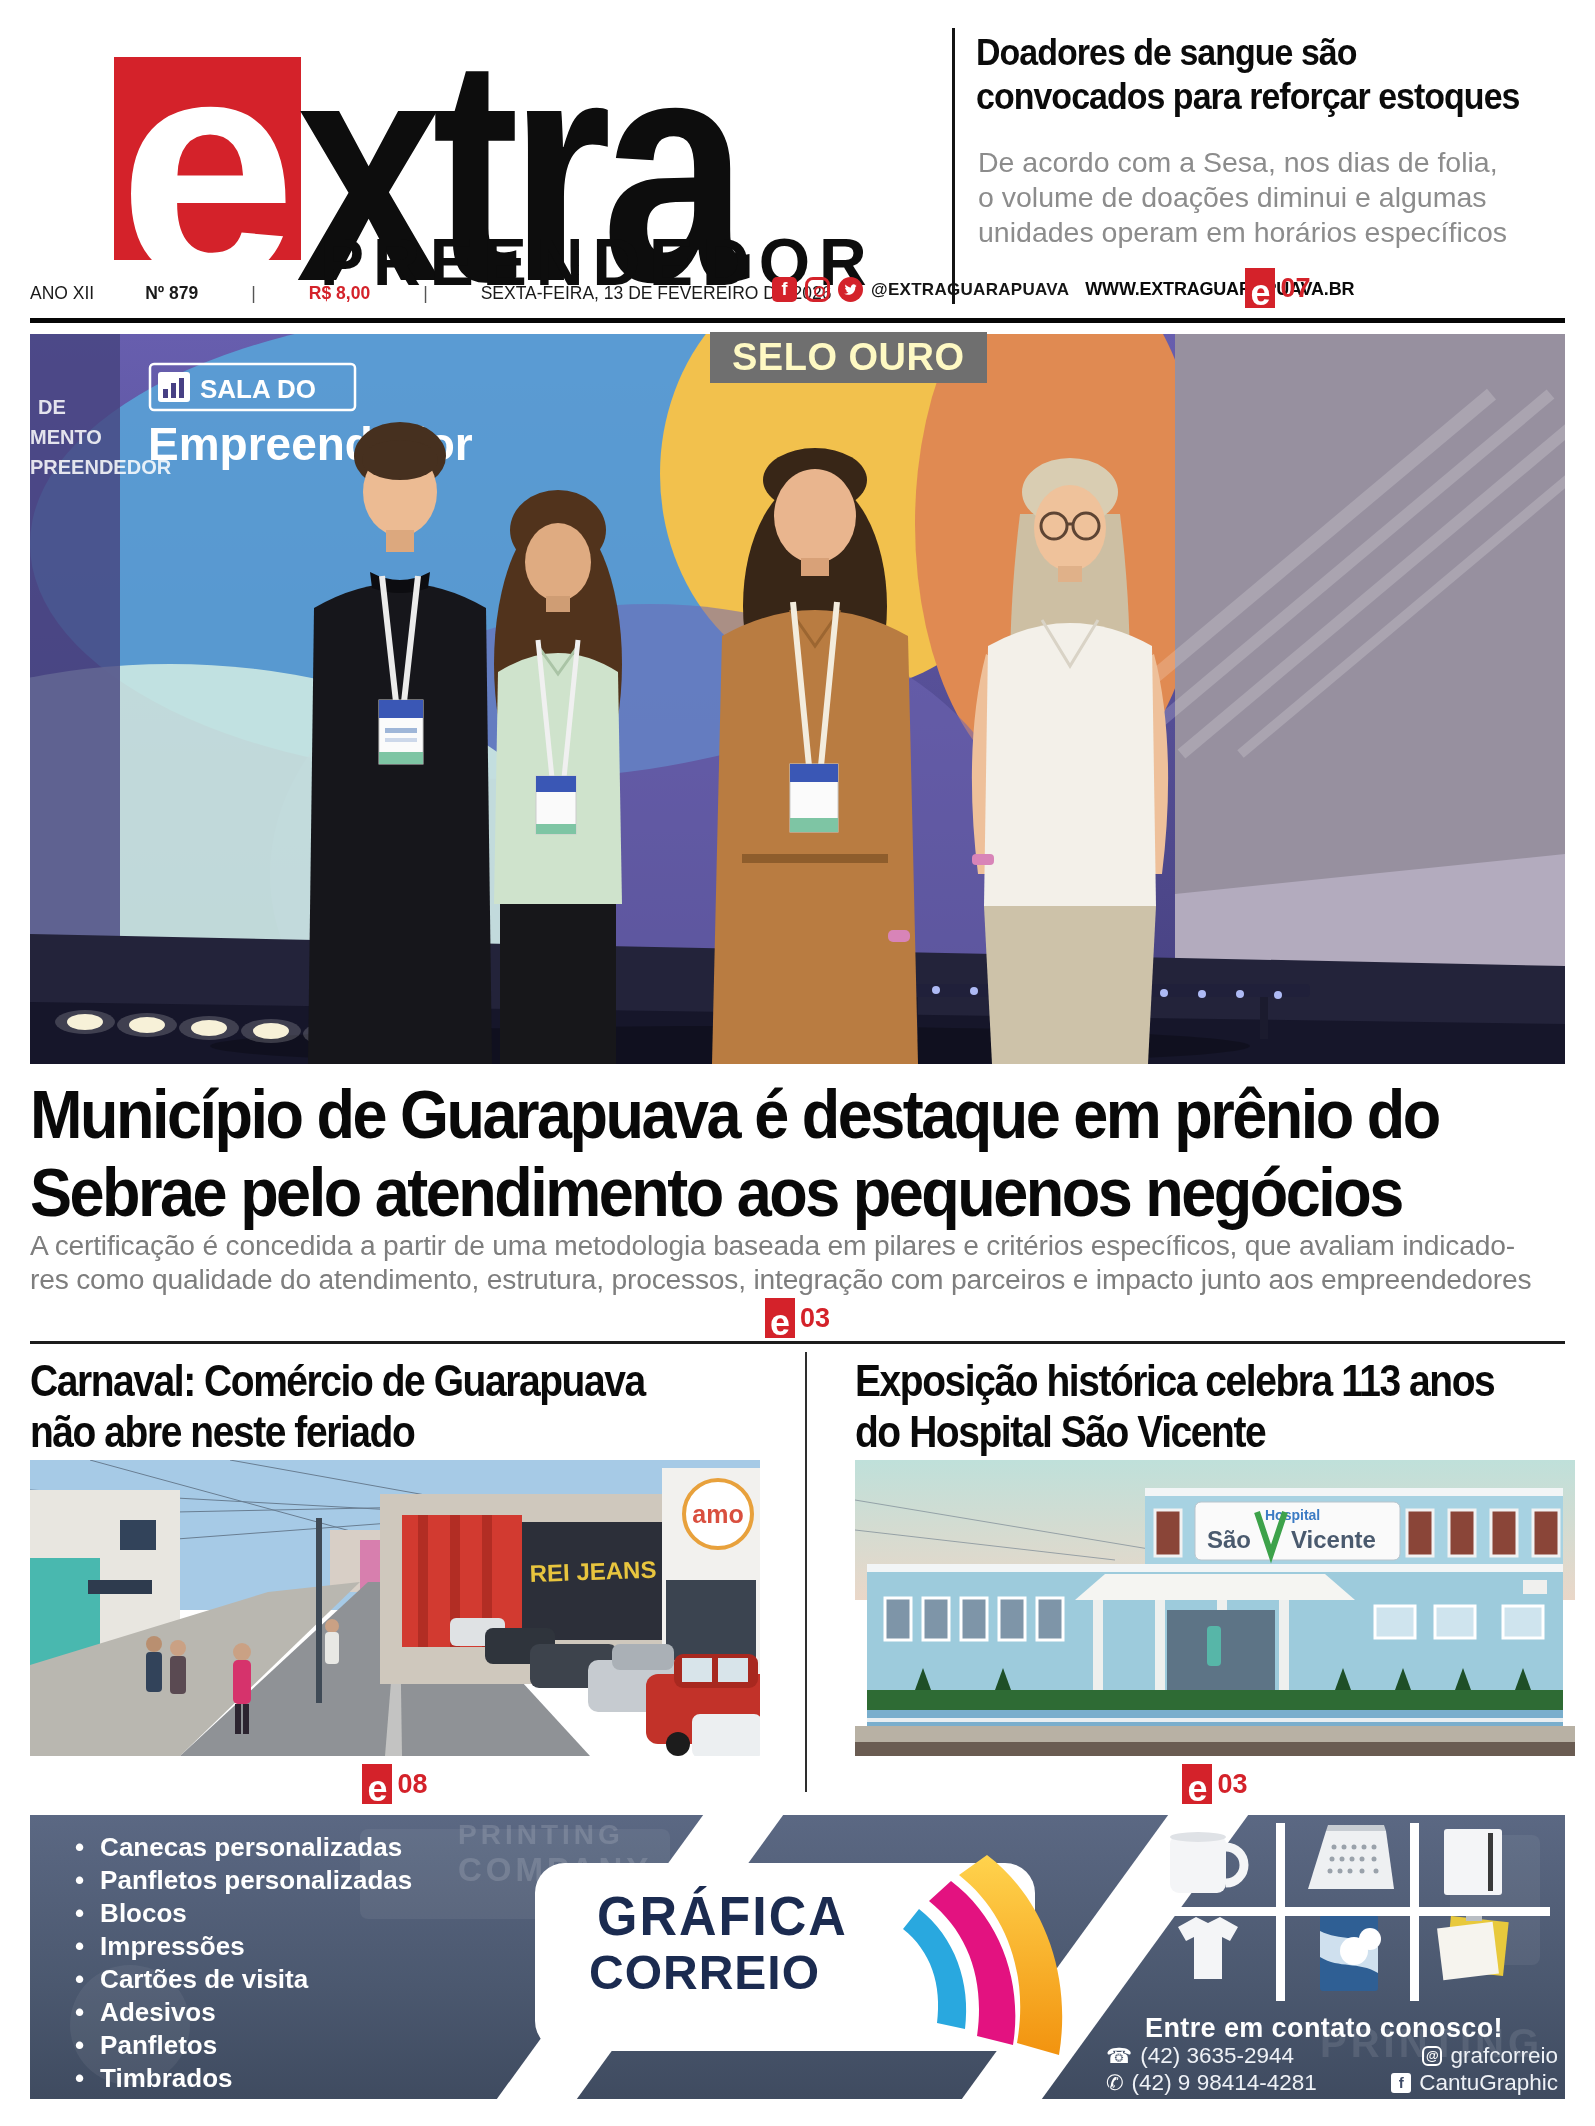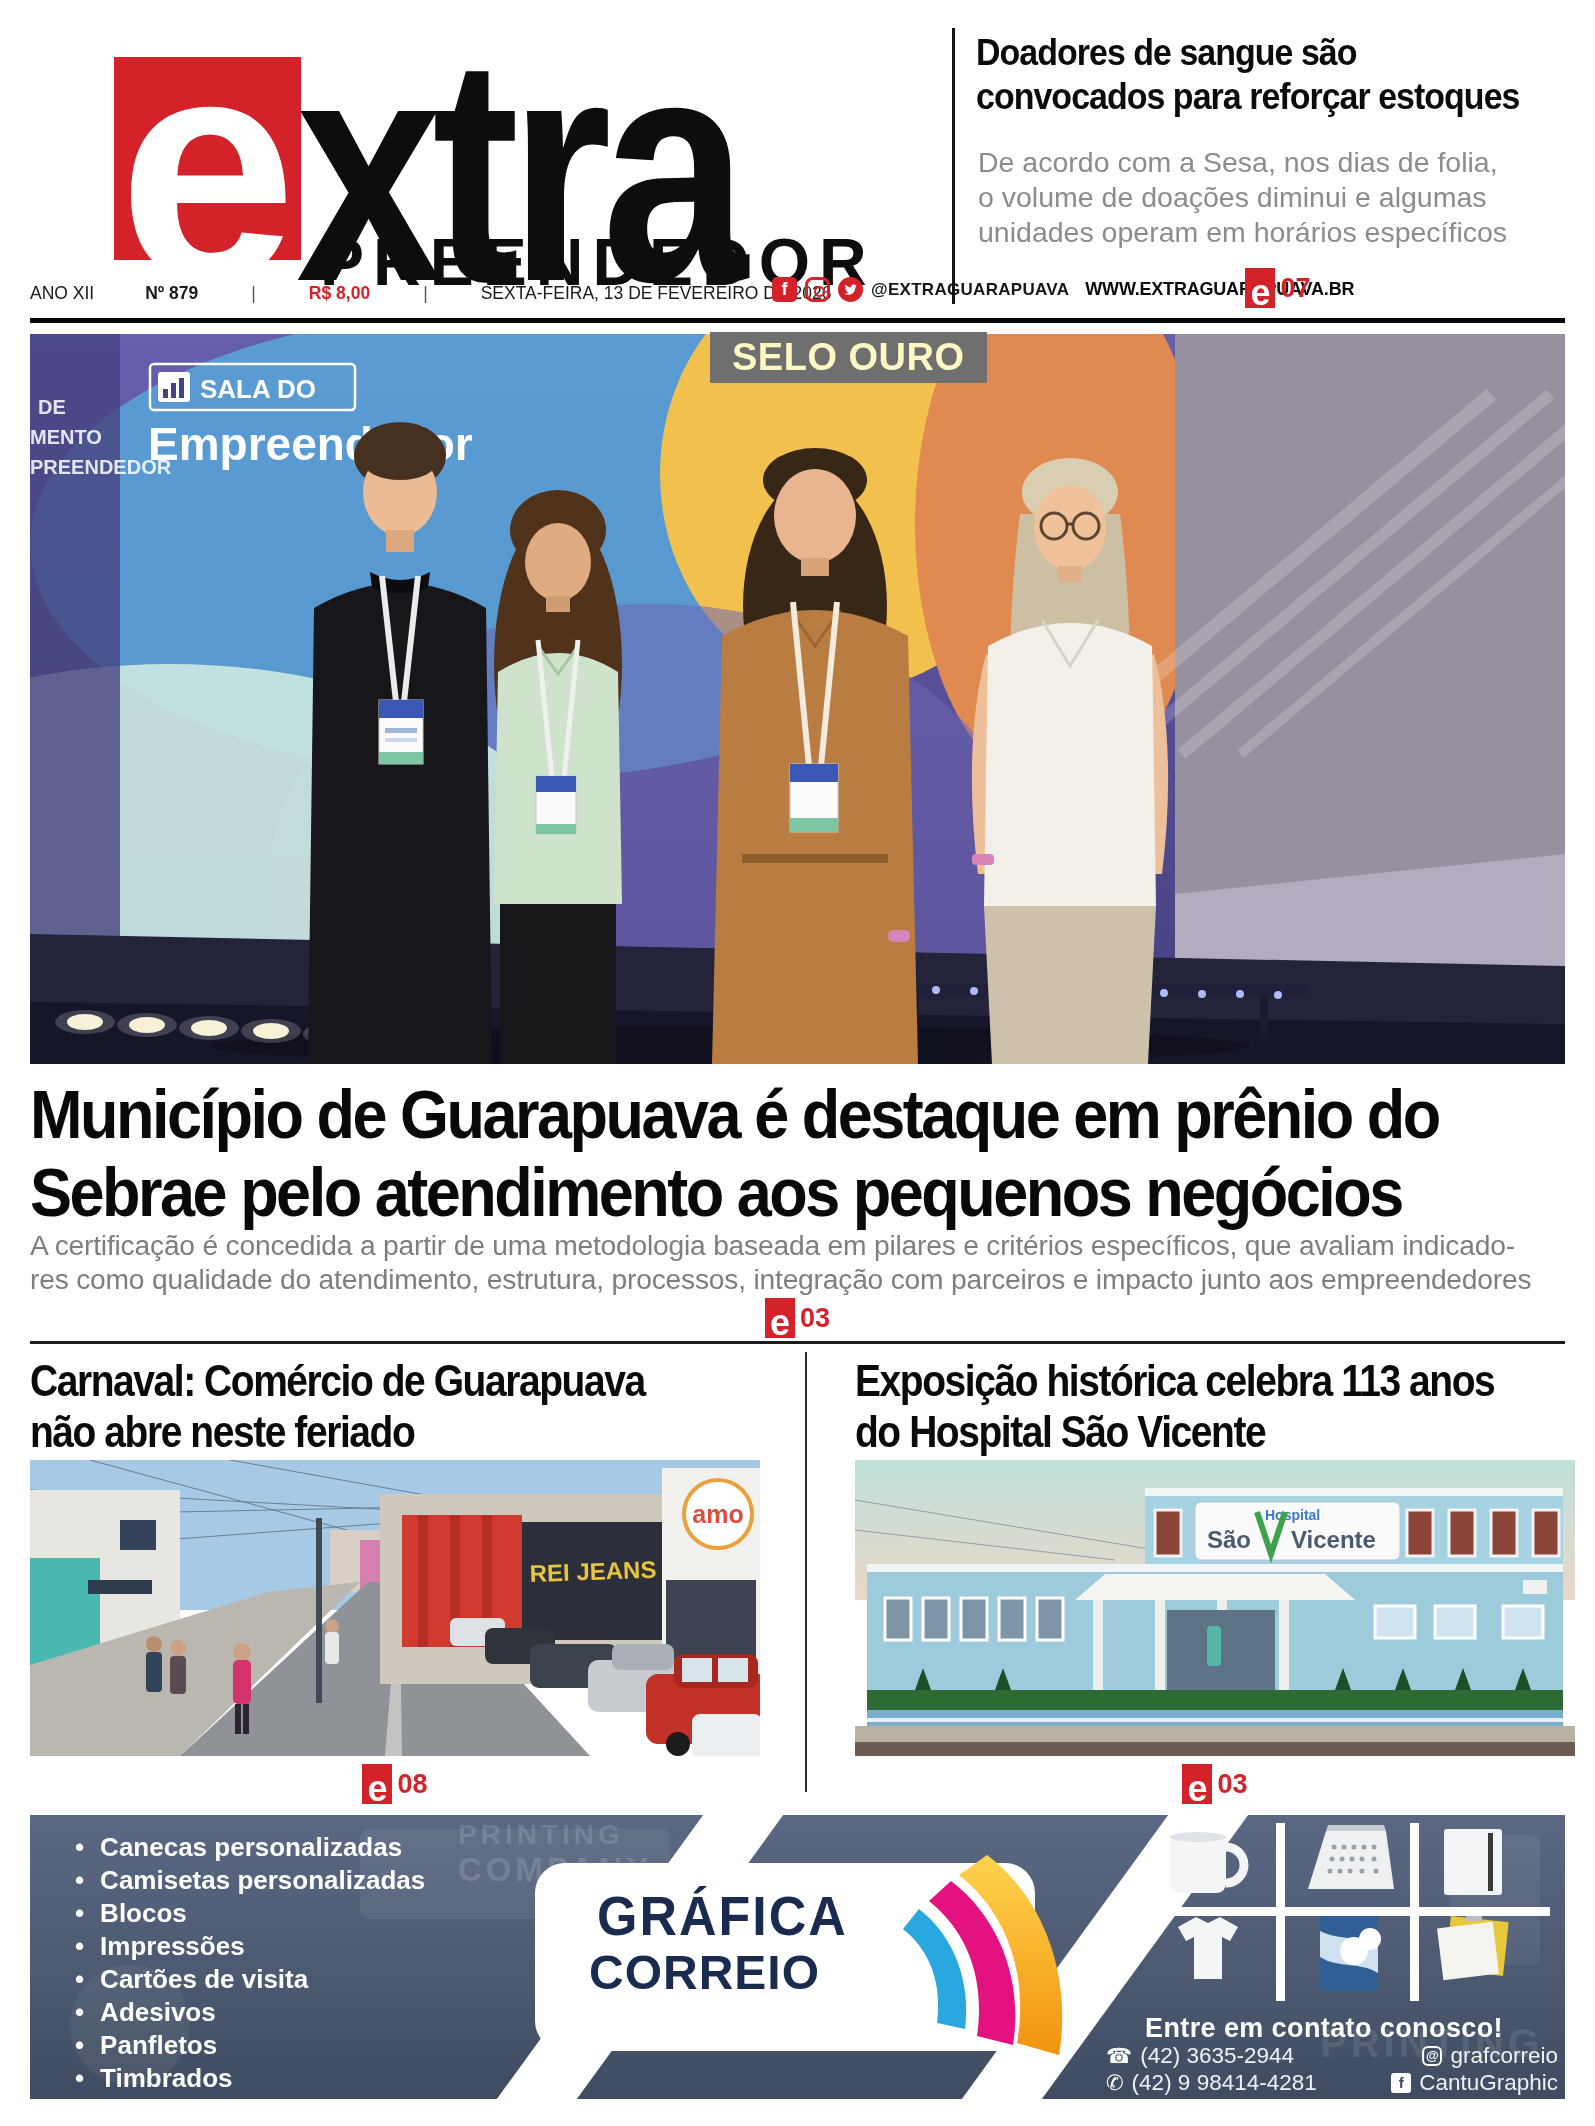--- a/index.html
+++ b/index.html
@@ -472,21 +472,21 @@
     <div class="stripe st1"></div>
     <div class="stripe st2"></div>
 
     <ul class="ad-list">
       <li>
           <span class="b">•</span>
           <span>Canecas personalizadas</span>
         </li>
       <li>
           <span class="b">•</span>
-          <span>Camisetas personalizadas</span>
+          <span>Panfletos personalizadas</span>
         </li>
       <li>
           <span class="b">•</span>
           <span>Blocos</span>
         </li>
       <li>
           <span class="b">•</span>
           <span>Impressões</span>
         </li>
       <li>

